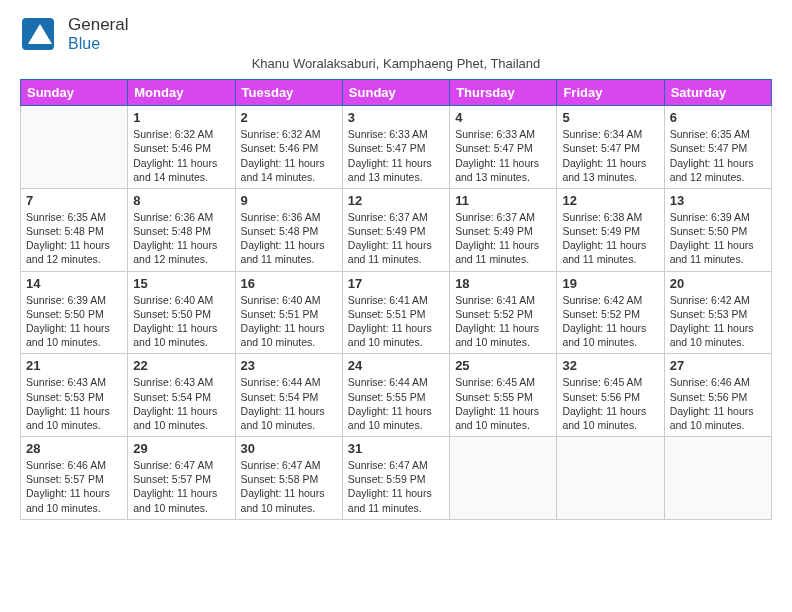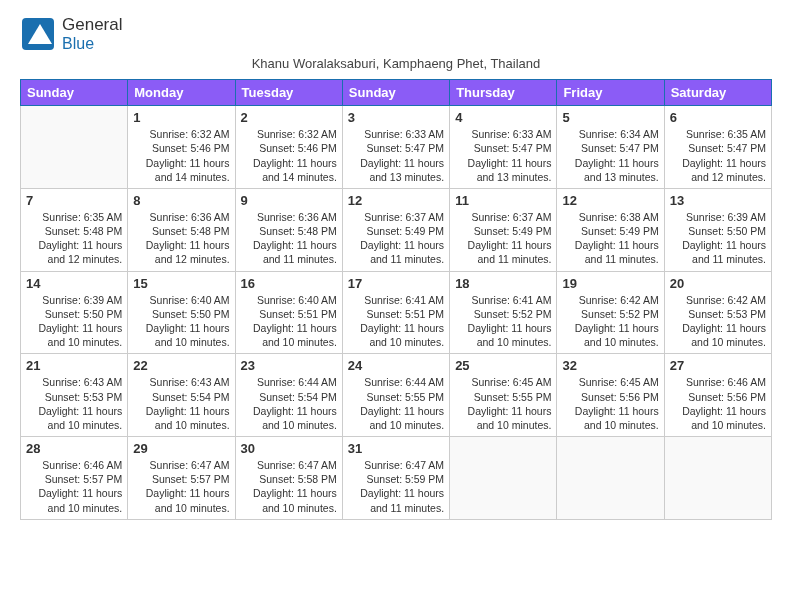--- a/index.html
+++ b/index.html
@@ -28,21 +28,21 @@
       text-align: center;
       font-size: 13px;
       color: #444;
       margin-bottom: 8px;
     }
     .calendar {
       width: 100%;
       border-collapse: collapse;
     }
     .calendar th {
-      background: #8b5cf6;
+      background: #d946ef;
       color: #fff;
       text-align: left;
       padding: 5px 6px;
       font-size: 13px;
       border: 1px solid #1a6faf;
     }
     .calendar td {
       border: 1px solid #ccc;
       vertical-align: top;
       padding: 4px 5px;
@@ -54,27 +54,26 @@
     .day-num {
       font-weight: bold;
       font-size: 13px;
       display: block;
       margin-bottom: 2px;
     }
     .day-info {
       font-size: 10.5px;
       color: #333;
       line-height: 1.35;
-      text-align: right;
     }
     .empty { background: #f9f9f9; }
     .logo-wrap {
       display: flex;
       align-items: center;
-      gap: 6px;
+      gap: 12px;
     }
     .logo-text-wrap {
       display: flex;
       flex-direction: column;
       line-height: 1.1;
     }
   </style>
 </head>
 <body>
 

